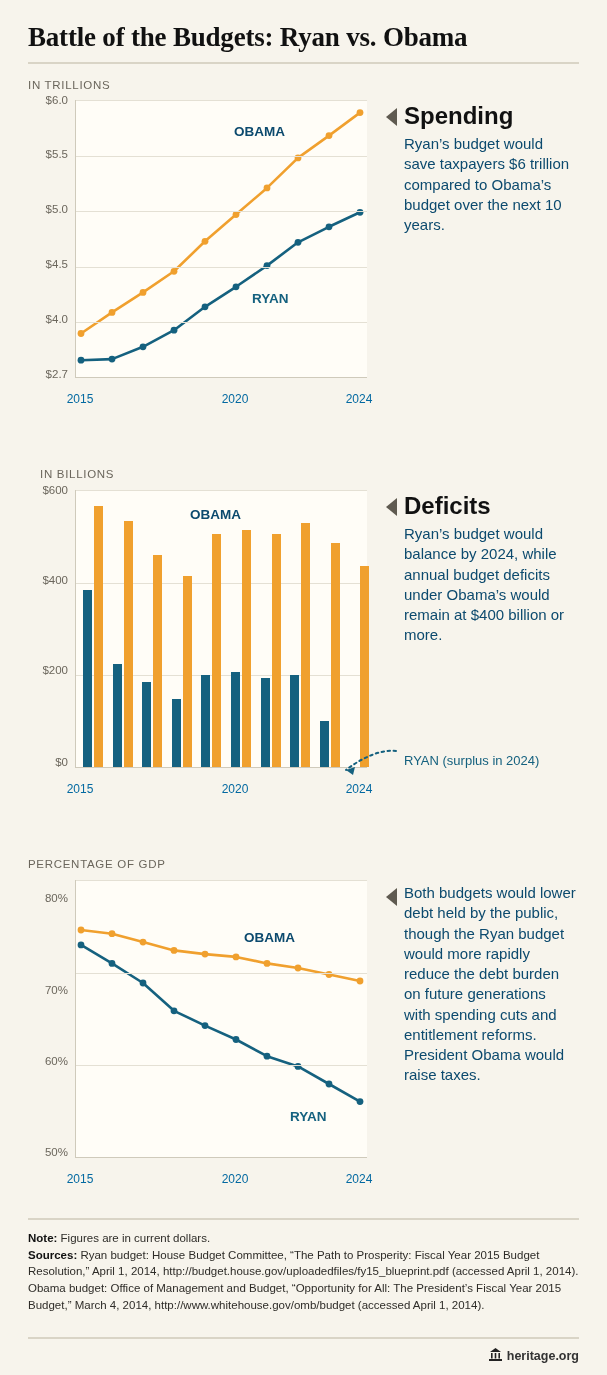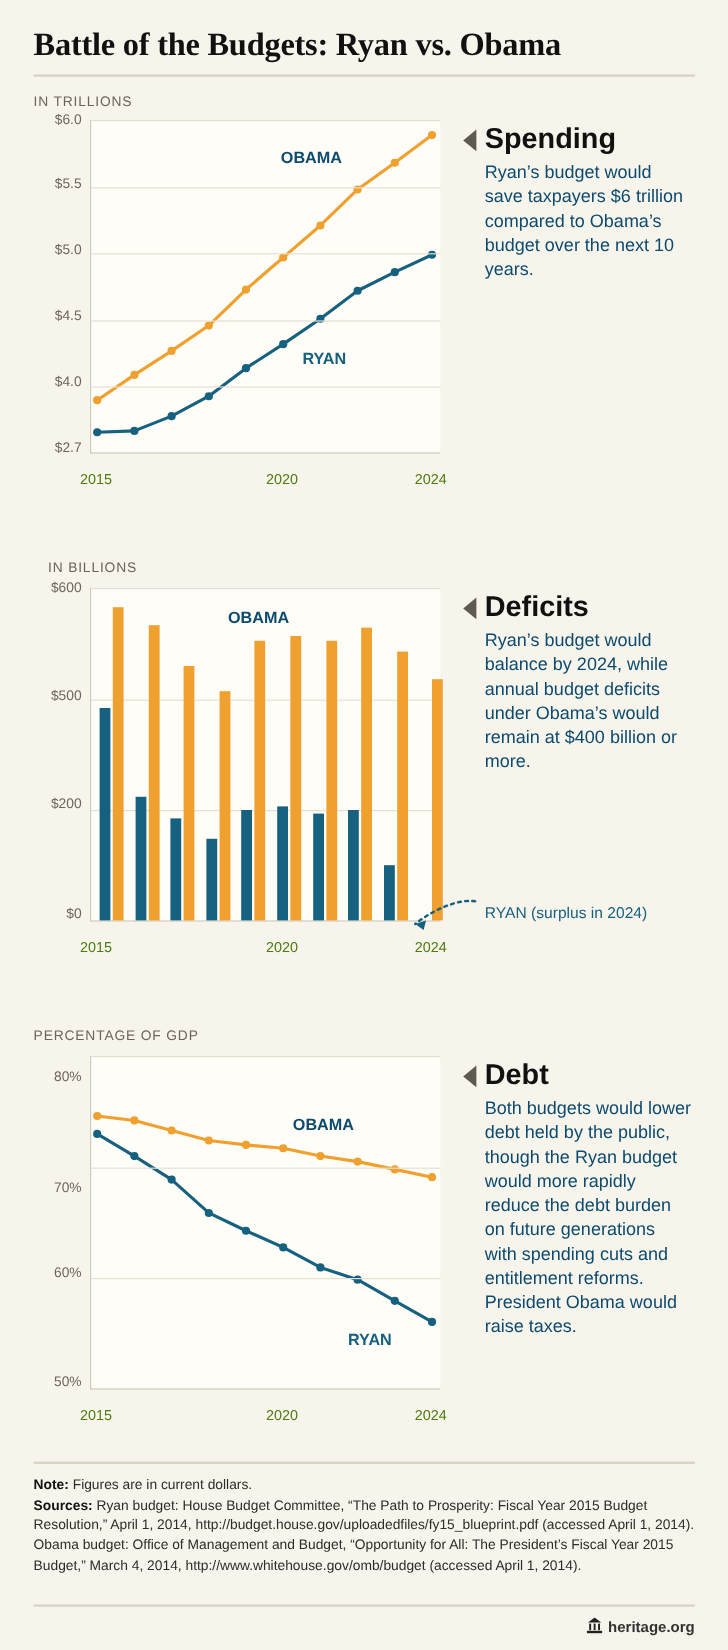--- a/index.html
+++ b/index.html
@@ -40,21 +40,21 @@
     border-left:1px solid #cfcabb;
     border-bottom:1px solid #cfcabb;
     box-sizing:border-box;
   }
   .gridline { position:absolute; left:0; right:0; height:1px; background:#e4e0d4; }
   .ytick {
     position:absolute; right:0; width:44px; text-align:right;
     font-size:11.5px; color:#6b665c;
   }
   .xtick {
-    position:absolute; text-align:center; font-size:12px; color:#4d7c0f;
+    position:absolute; text-align:center; font-size:12px; color:#0369a1;
     width:60px;
   }
 
   .series-label {
     position:absolute; font-weight:bold; font-size:13.5px;
   }
   .lbl-obama { color:#0c4a6e; }
   .lbl-ryan  { color:#15617f; }
 
   
@@ -179,21 +179,21 @@
       <div class="arrow"></div>
       <h2>Spending</h2>
       <p>Ryan’s budget would save taxpayers $6 trillion compared to Obama’s budget over the next 10 years.</p>
     </div>
   </div>
 
   <div class="section" style="top:0;">
     <div class="unit-label" style="left:40px; top:468px;">IN BILLIONS</div>
 
     <div class="ytick" style="left:24px; top:484px;">$600</div>
-    <div class="ytick" style="left:24px; top:574px;">$500</div>
+    <div class="ytick" style="left:24px; top:574px;">$400</div>
     <div class="ytick" style="left:24px; top:664px;">$200</div>
     <div class="ytick" style="left:24px; top:756px;">$0</div>
 
     <div class="plot" style="left:75px; top:490px; width:292px; height:278px;">
       <div class="gridline" style="top:0;"></div>
       <div class="gridline" style="top:92.7px;"></div>
       <div class="gridline" style="top:185.4px;"></div>
 
       <div class="bar bar-ryan" style="left:7px;   height:177.5px;"></div>
       <div class="bar bar-obama" style="left:18px;  height:261.3px;"></div>
@@ -291,21 +291,20 @@
 
     <div class="series-label lbl-obama" style="left:244px; top:930px;">OBAMA</div>
     <div class="series-label lbl-ryan" style="left:290px; top:1109px;">RYAN</div>
 
     <div class="xtick" style="left:50px; top:1172px;">2015</div>
     <div class="xtick" style="left:205px; top:1172px;">2020</div>
     <div class="xtick" style="left:329px; top:1172px;">2024</div>
 
     <div class="callout" style="left:386px; top:883px;">
       <div class="arrow"></div>
-      <h2>Debt</h2>
       <p>Both budgets would lower debt held by the public, though the Ryan budget would more rapidly reduce the debt burden on future generations with spending cuts and entitlement reforms. President Obama would raise taxes.</p>
     </div>
   </div>
 
   <div class="footer-rule" style="top:1218px;"></div>
 
   <div class="footer" style="top:1230px;">
     <div>
       <b>Note:</b><span> Figures are in current dollars.</span>
     </div>

